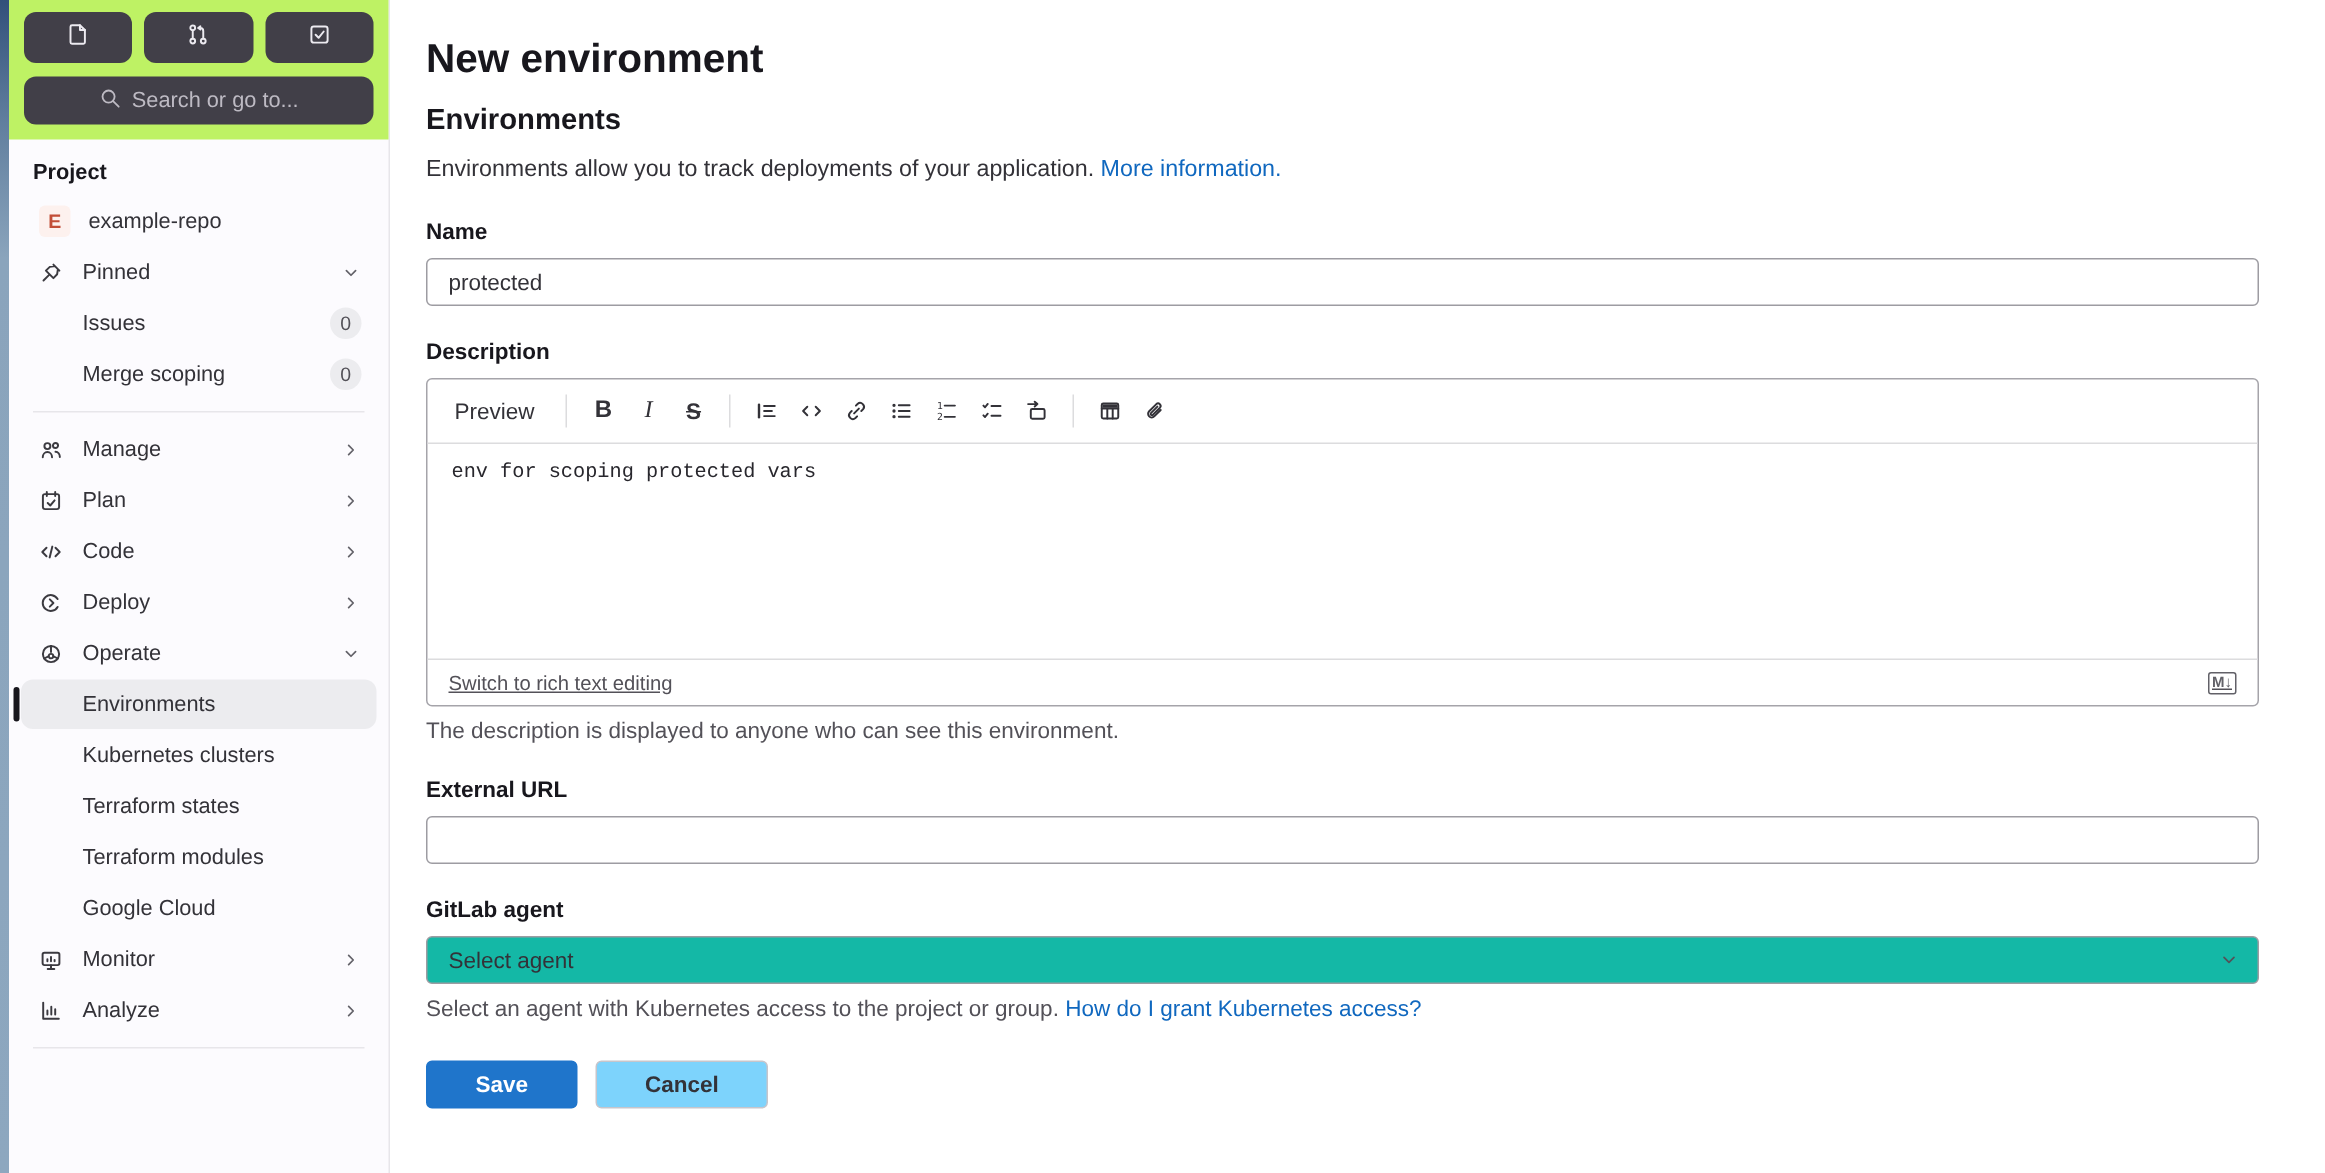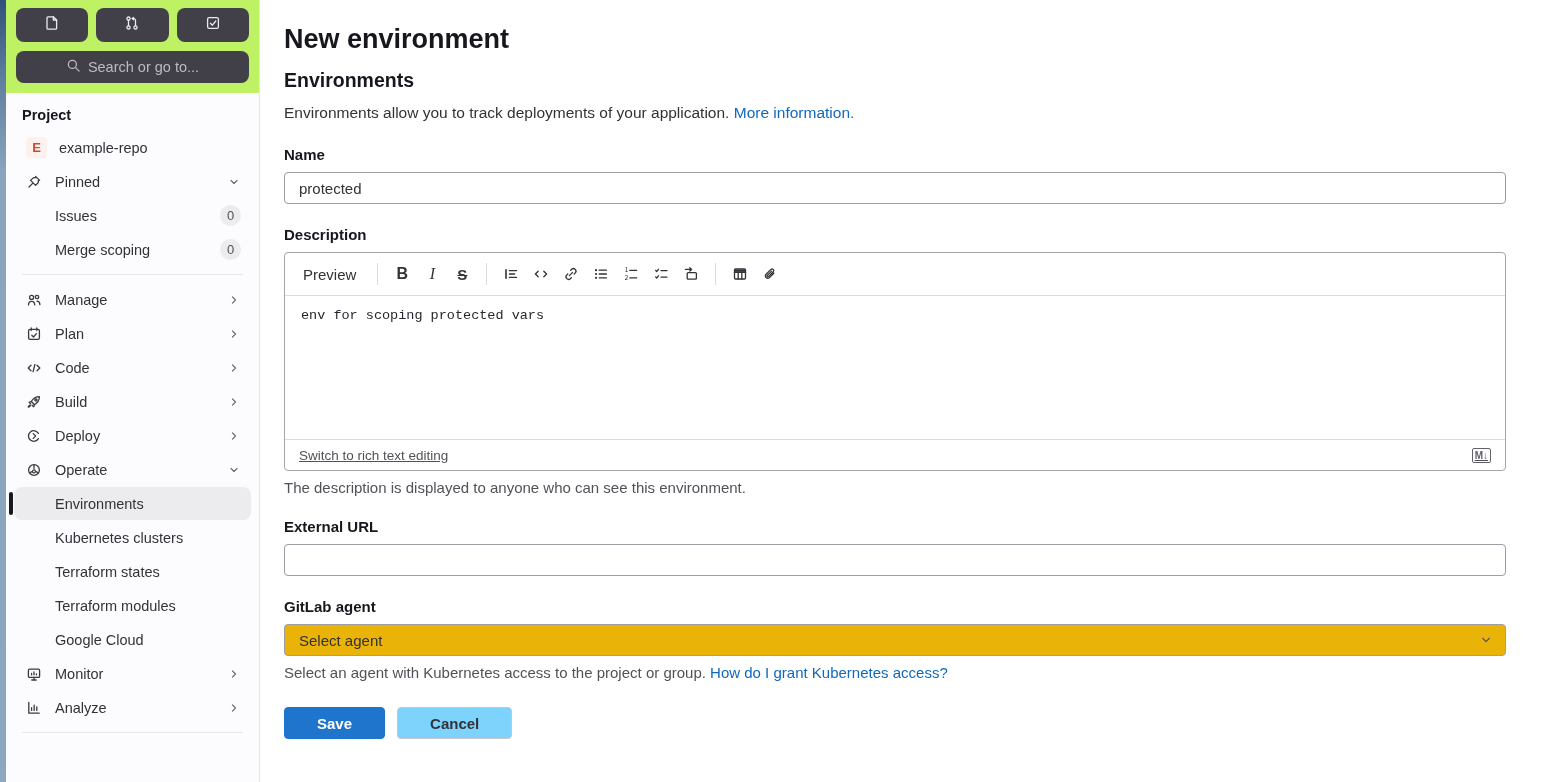--- a/index.html
+++ b/index.html
@@ -56,21 +56,21 @@
   .glyph-b { font-weight:800; font-size:16px; }
   .glyph-i { font-style:italic; font-size:16px; font-family:"Liberation Serif",serif; }
   .glyph-s { font-size:15px; text-decoration:line-through; font-weight:600; }
   .editor-body { height:143px; padding:12px 16px; font-family:Liberation Mono, monospace;
     font-size:13.5px; color:#28272d; outline:none; white-space:pre-wrap; }
   .editor-footer { display:flex; align-items:center; justify-content:space-between; height:31px;
     border-top:1px solid #dcdcde; padding:0 14px; font-size:13.5px; color:#535158;text-decoration:underline; }
   .md-badge { border:1.5px solid #626168; border-radius:2px; font-size:10px; font-weight:700;
     padding:0 2px; color:#626168; line-height:13px; cursor:pointer; }
   .help-text { font-size:15px; color:#535158; margin:8px 0 0; }
-  .select-box { width:100%; height:32px; border:1px solid #9d9ca2; border-radius:4px; background:#eab308;
+  .select-box { width:100%; height:32px; border:1px solid #9d9ca2; border-radius:4px; background:#14b8a6;
     display:flex; align-items:center; padding:0 14px; font-size:15px; color:#333238; position:relative; cursor:pointer; }
   .select-box .chev-dn { position:absolute; right:12px; color:#535158; display:flex; }
   .actions { margin-top:26px; display:flex; gap:12px; align-items:center; padding-bottom:40px; }
   .btn { height:32px; padding:0 32px; border-radius:4px; font-size:15px; font-family:inherit; cursor:pointer;font-weight:bold; }
   .btn-primary { background:#1f75cb; border:1px solid #1f75cb; color:#fff; }
   .btn-default { background:#7dd3fc; border:1px solid #c6c5cb; color:#333238; }
 </style>
 </head>
 <body>
 
@@ -189,35 +189,20 @@
         </svg>
     </span>
     <span>Code</span>
     <span class="chev">
       <svg class="ic" width="14" height="14" viewBox="0 0 16 16">
           <path d="M6.2 4.5L9.7 8l-3.5 3.5"></path>
         </svg>
     </span>
   </div>
 
-  <div class="item">
-    <span class="nav-icon">
-      <svg class="ic" width="16" height="16" viewBox="0 0 16 16">
-          <path d="M13.4 2.6C10 2.6 6.9 4.7 5.3 7.5l3.2 3.2c2.8-1.6 4.9-4.7 4.9-8.1z"></path>
-          <circle cx="9.9" cy="6.1" r="1.1"></circle>
-          <path d="M5.3 7.5L3.1 8.3l1.6 1.6M8.5 10.7l-.8 2.2-1.6-1.6M4.4 11.6c-.5.9-1.2 1.4-2.1 1.6.2-.9.7-1.6 1.6-2.1"></path>
-        </svg>
-    </span>
-    <span>Build</span>
-    <span class="chev">
-      <svg class="ic" width="14" height="14" viewBox="0 0 16 16">
-          <path d="M6.2 4.5L9.7 8l-3.5 3.5"></path>
-        </svg>
-    </span>
-  </div>
 
 
   <div class="item">
     <span class="nav-icon">
       <svg class="ic" width="16" height="16" viewBox="0 0 16 16">
           <path d="M12.4 10.6a5.3 5.3 0 1 1 0-5.2"></path>
           <path d="M7.2 5.6L9.6 8l-2.4 2.4"></path>
         </svg>
     </span>
     <span>Deploy</span>

